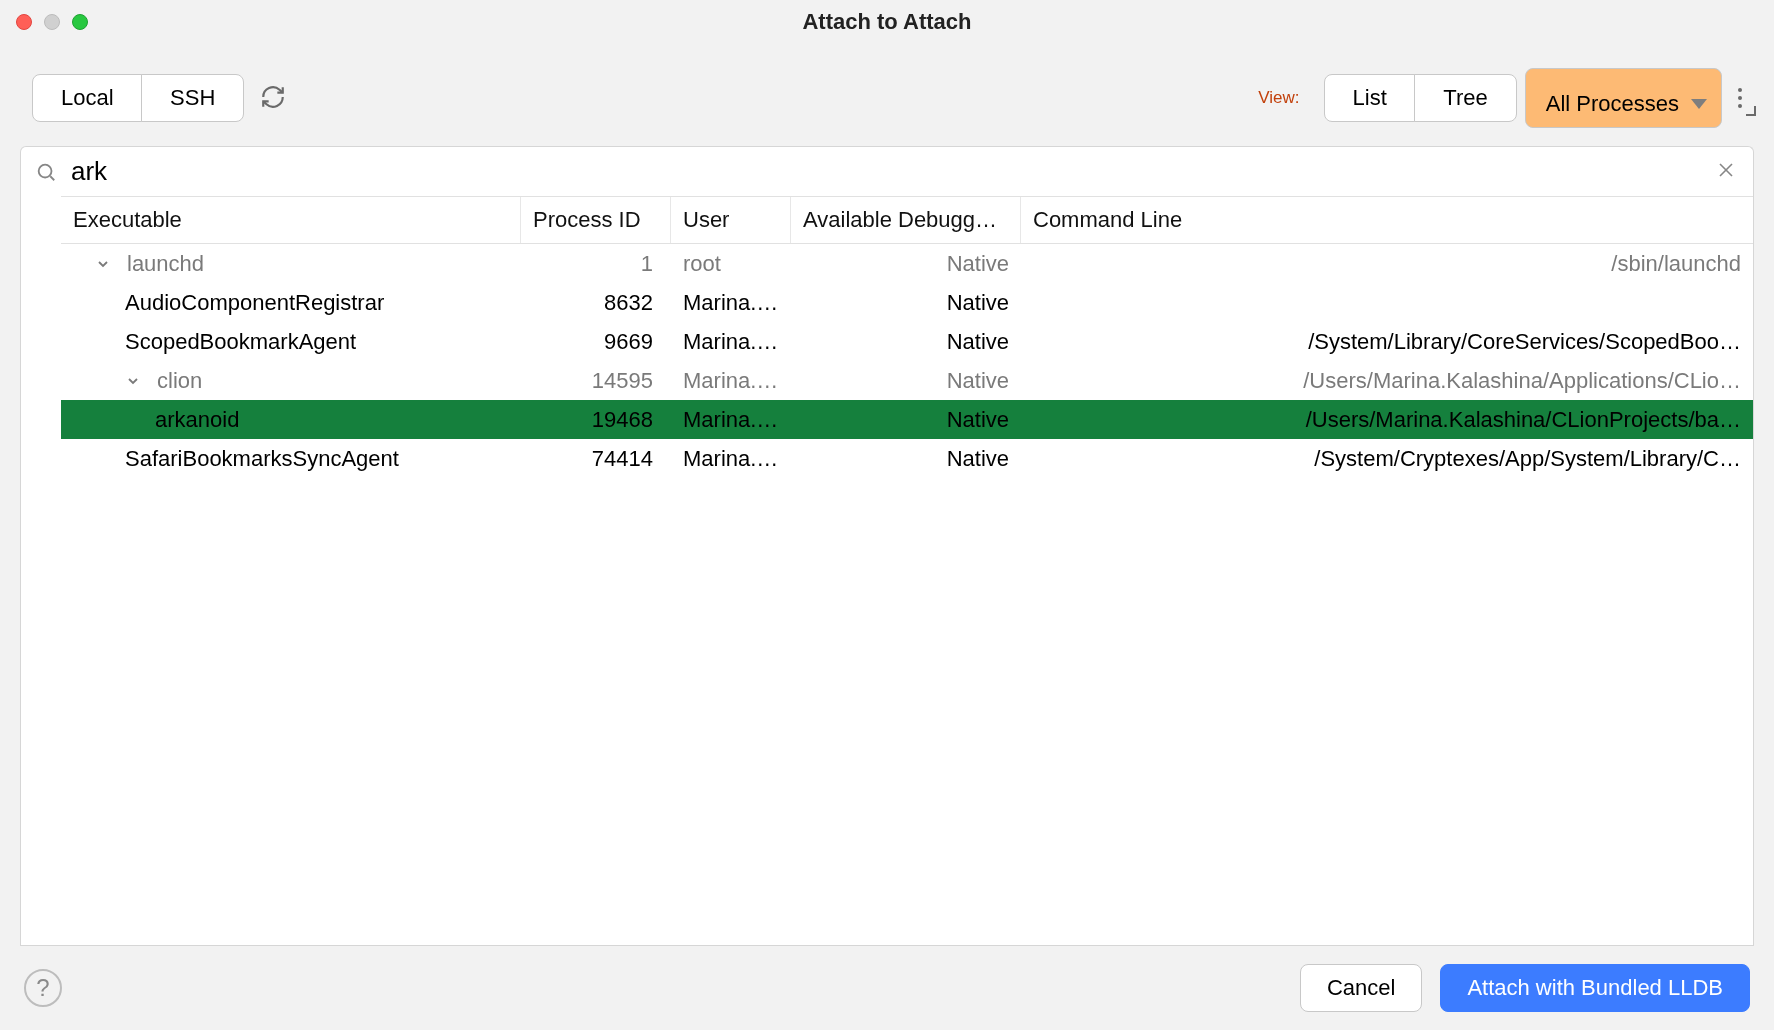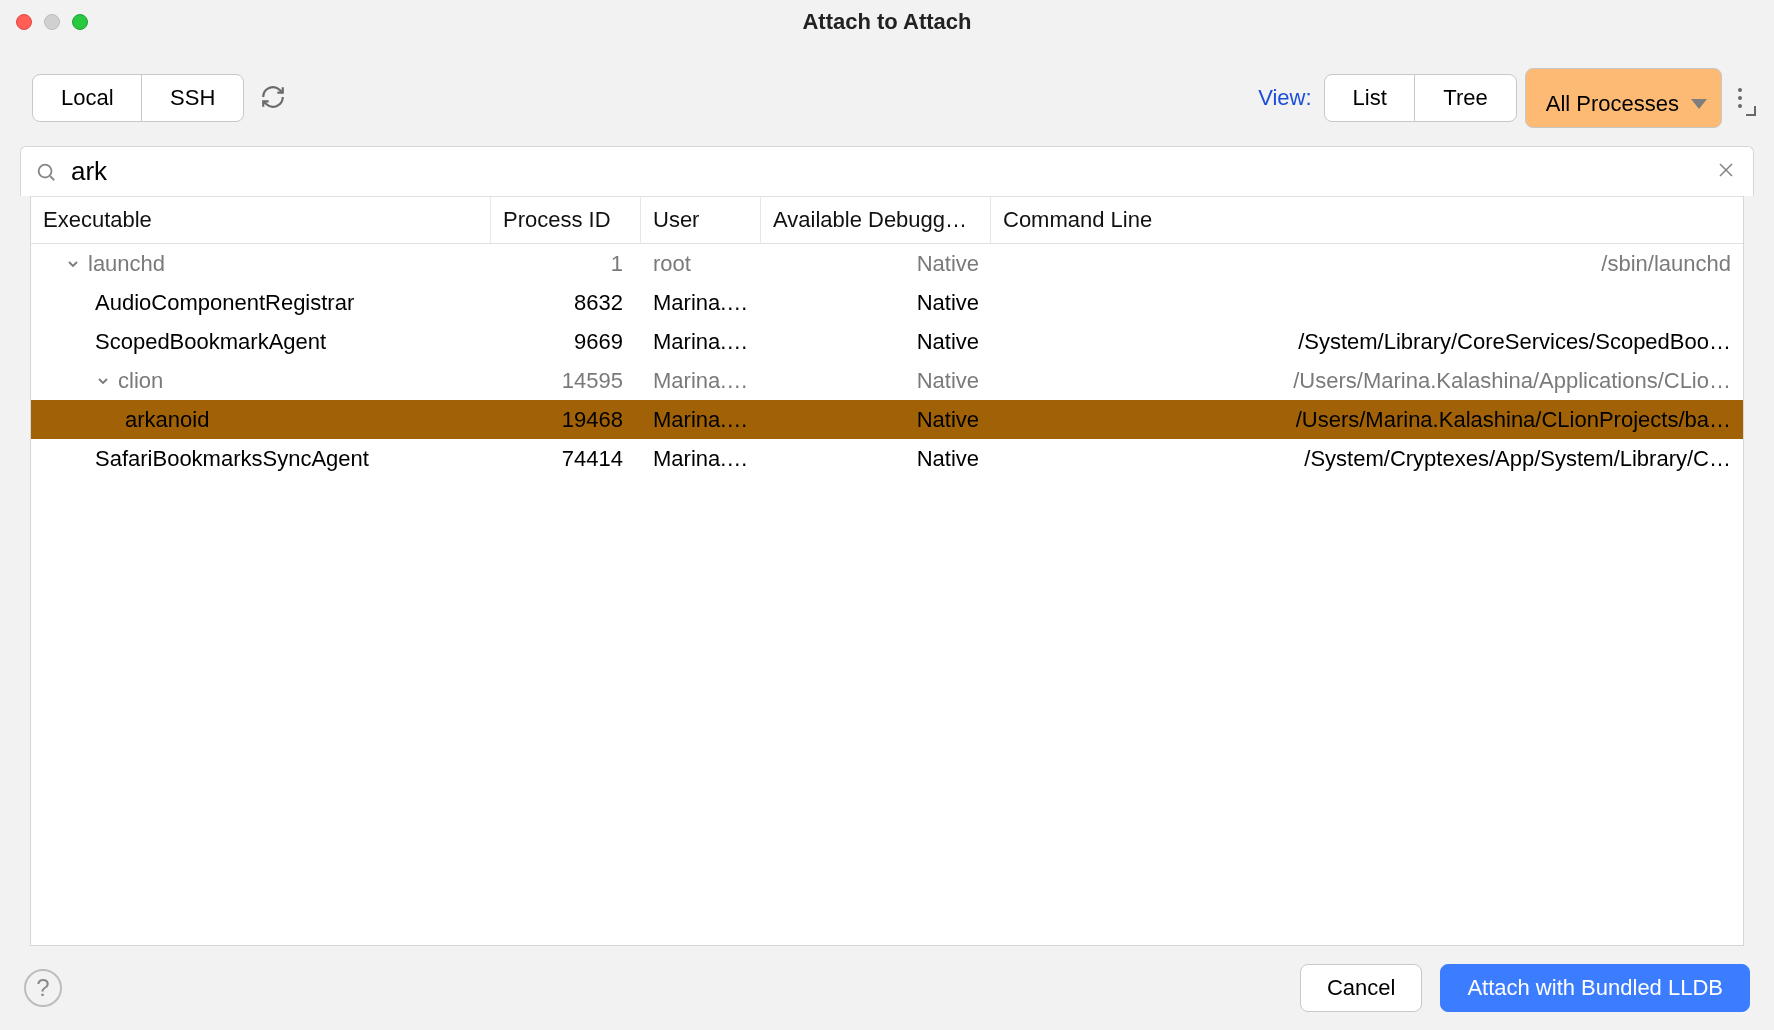--- a/index.html
+++ b/index.html
@@ -16,50 +16,50 @@
   .title { width: 100%; text-align: center; font-size: 22px; font-weight: 700; color: #222; }
 
   
   .toolbar { display: flex; align-items: center; padding: 24px 24px 18px 32px; gap: 8px; }
   .seg { display: inline-flex; }
   .seg button { font-size: 22px; background: #fff; border: 1.5px solid #c8c8c8; padding: 10px 28px; cursor: pointer; color: #000; }
   .seg button:first-child { border-top-left-radius: 8px; border-bottom-left-radius: 8px; }
   .seg button:last-child  { border-top-right-radius: 8px; border-bottom-right-radius: 8px; margin-left: -1.5px; }
   .icon-btn { background: transparent; border: none; cursor: pointer; padding: 8px; color: #6a6a6a; }
   .spacer { flex: 1; }
-  .viewlabel { font-size: 22px; color: #1d4ed8; margin-right: 4px; }
+  .viewlabel { font-size: 17px; color: #c2410c; margin-right: 16px; }
   .dropdown { font-size: 22px; background: #fdba74; border: 1.5px solid #c8c8c8; border-radius: 8px; padding: 22px 14px 10px 20px; cursor: pointer; display: inline-flex; align-items: center; gap: 12px; }
   .dropdown .tri { display:inline-block; width:0;height:0;border-left:8px solid transparent;border-right:8px solid transparent;border-top:10px solid #7e7e7e;}
   .more { cursor: pointer; padding: 4px 8px; display:flex; flex-direction:column; align-items:center; gap:4px; position: relative;}
   .more .d { width:4px;height:4px;border-radius:50%;background:#6a6a6a;}
   .more .corner { position:absolute; right:-6px; bottom:-4px; width:10px;height:10px; border-right:2px solid #6a6a6a; border-bottom:2px solid #6a6a6a;}
 
   
   .search-wrap { margin: 0 20px; background:#fff; border:1px solid #d6d6d6; border-radius:6px 6px 0 0; border-bottom:none; display:flex; align-items:center; padding: 0 14px; height: 50px; }
   .search-wrap svg { color:#868686; flex-shrink:0;}
   .search-wrap input { flex:1; border:none; outline:none; font-size:26px; padding:0 14px; background:transparent; color:#000;}
   .clear-x { color:#9a9a9a; font-size:18px; cursor:pointer; padding:4px 6px;}
 
   
-  .table-wrap { margin: 0 30px; flex:1; background:#fff; border:1px solid #d6d6d6; border-top:none; overflow:hidden; display:flex; flex-direction:column; }
+  .table-wrap { margin: 0 20px; flex:1; background:#fff; border:1px solid #d6d6d6; border-top:none; overflow:hidden; display:flex; flex-direction:column;padding-left:40px; }
   .thead { display:flex; border-bottom:1px solid #e1e1e1; border-top:1px solid #e1e1e1; background:#fff; }
   .th { font-size:22px; color:#111; padding: 10px 12px; border-right:1px solid #e7e7e7; white-space:nowrap; overflow:hidden; text-overflow:ellipsis; }
   .th:last-child { border-right:none; }
   .col-exec { width: 460px; }
   .col-pid  { width: 150px; text-align:left; }
   .col-user { width: 120px; }
   .col-dbg  { width: 230px; }
   .col-cmd  { flex: 1; }
 
   .tbody { overflow-y:auto; }
   .row { display:flex; align-items:center; font-size:22px; height:39px; }
   .row.dim { color:#7a7a7a; }
-  .row.sel { background:#a16207; }
+  .row.sel { background:#15803d; }
   .cell { padding: 0 12px; white-space:nowrap; overflow:hidden; text-overflow:ellipsis; }
-  .cell.exec { width:460px; display:flex; align-items:center; gap:7px;}
+  .cell.exec { width:460px; display:flex; align-items:center; gap:16px;}
   .cell.pid  { width:150px; text-align:right; padding-right:18px;}
   .cell.user { width:120px; }
   .cell.dbg  { width:230px;text-align:right; }
   .cell.cmd  { flex:1;text-align:right; }
 
   .chev { display:inline-block; cursor:pointer; color:#7a7a7a; }
   .chev svg { display:block; }
   .indent1 { padding-left: 34px; }
   .indent2 { padding-left: 64px; }
   .indent3 { padding-left: 94px; }

